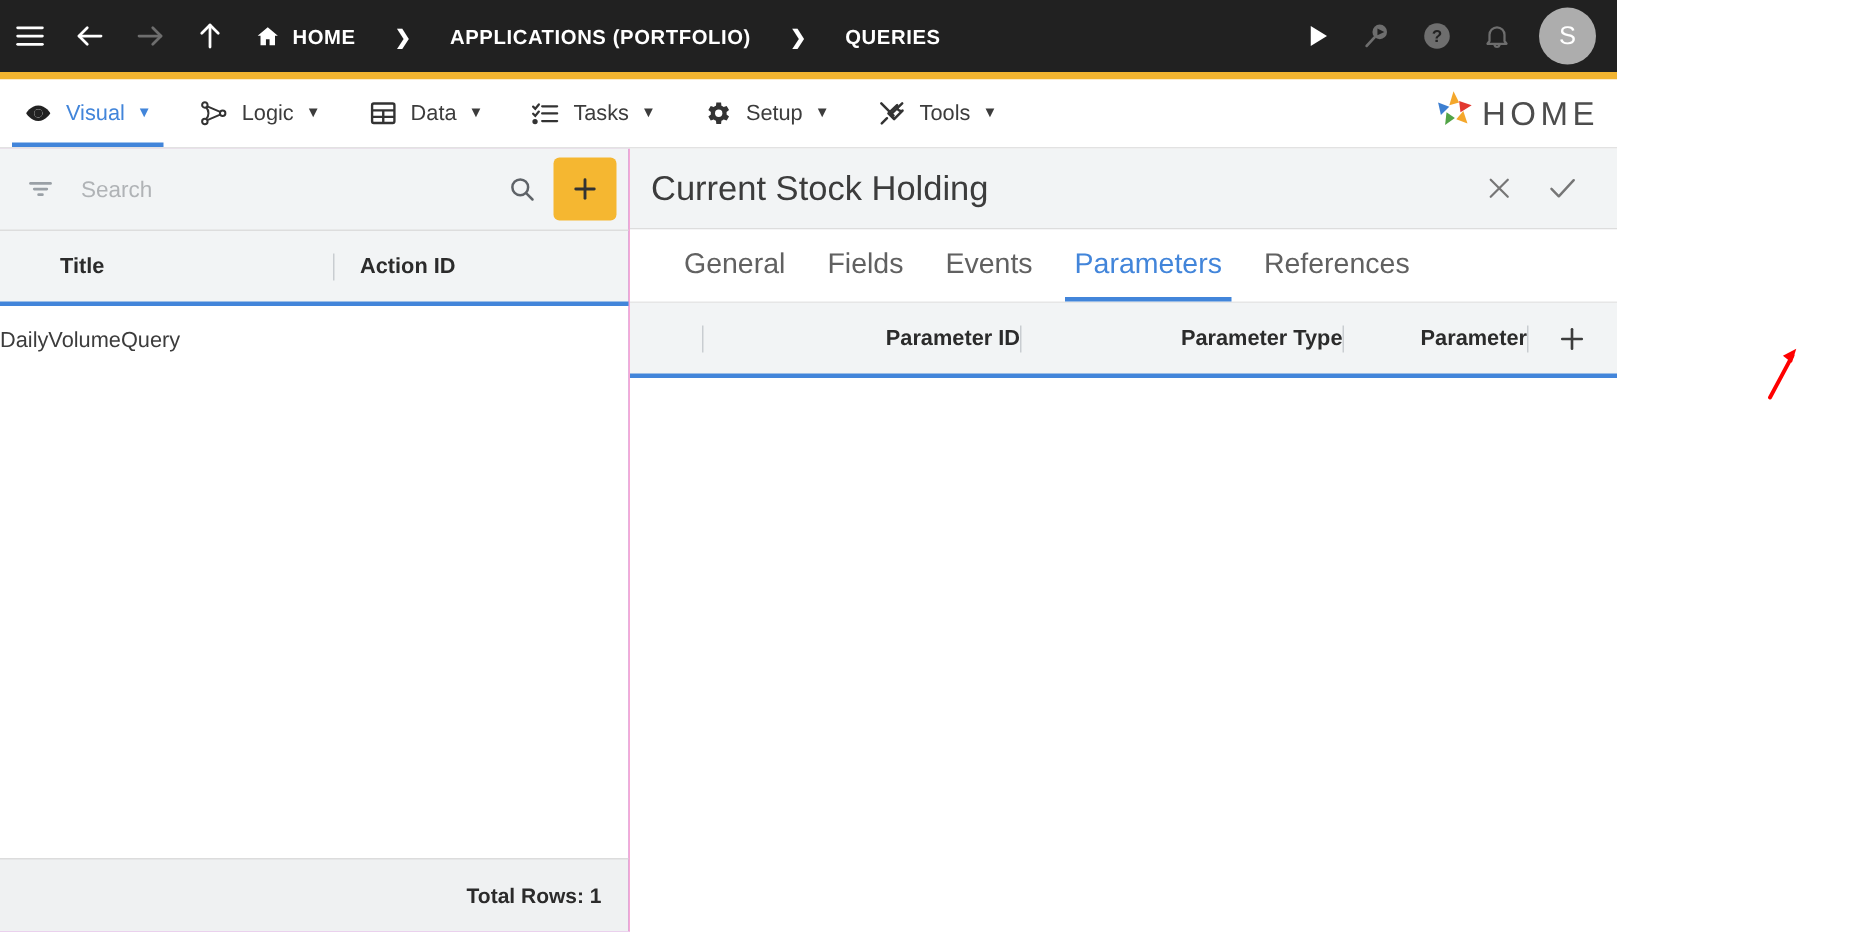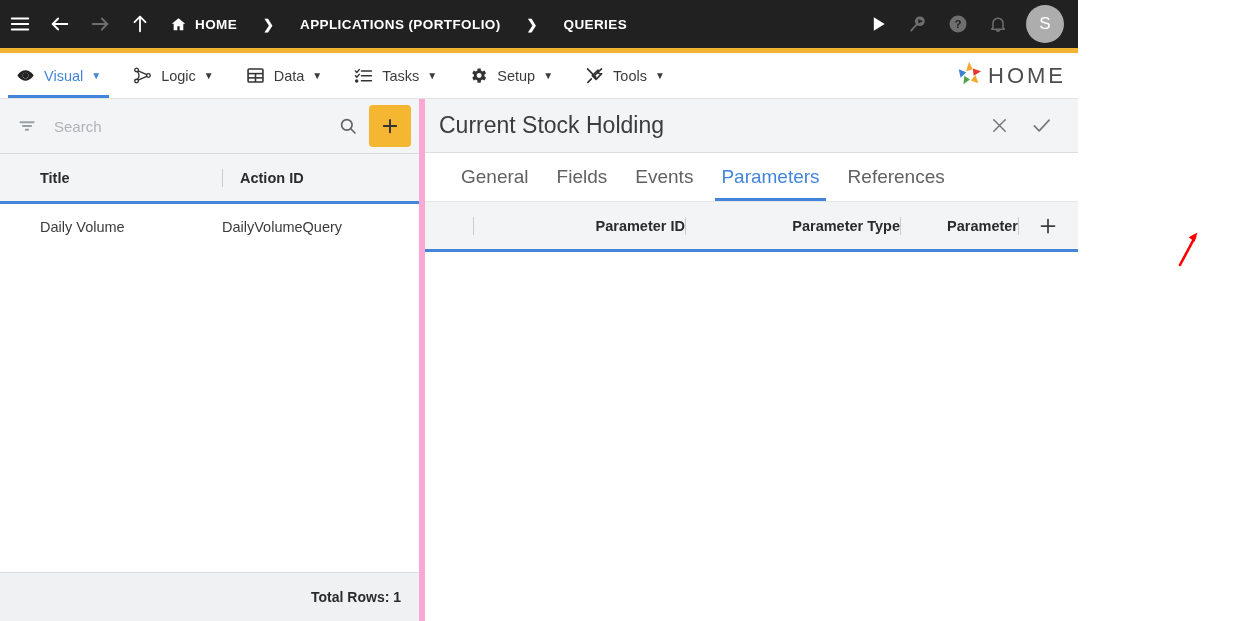--- a/index.html
+++ b/index.html
@@ -165,21 +165,21 @@
     min-height: 0;
     background: #ffffff;
   }
 
   
   .left-panel {
     width: 419px;
     flex: 0 0 419px;
     display: flex;
     flex-direction: column;
-    border-right: 6px solid #f9a8d4;
+    border-right: 1px solid #f9a8d4;
     background: #a21caf;
     min-height: 0;
   }
   .search-bar {
     height: 54px;
     flex: 0 0 54px;
     background: #f2f4f5;
     display: flex;
     align-items: center;
     padding: 0 8px 0 10px;
@@ -600,21 +600,20 @@
           <span>Title</span>
         </div>
         <div class="gh-cell col-actionid">
           <span class="divider"></span>
           <span>Action ID</span>
         </div>
       </div>
 
       <div class="grid-body">
         <div class="grid-row">
-          <div class="gr-cell col-title">Daily Volume</div>
           <div class="gr-cell col-actionid">DailyVolumeQuery</div>
         </div>
       </div>
 
       <div class="grid-footer">
         <span>Total Rows: 1</span>
       </div>
     </div>
 
     <div class="right-panel">

